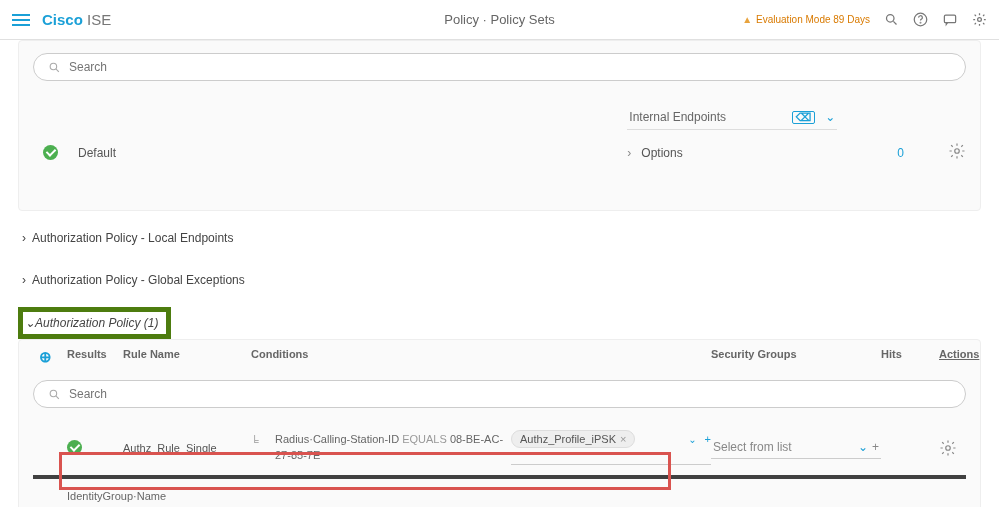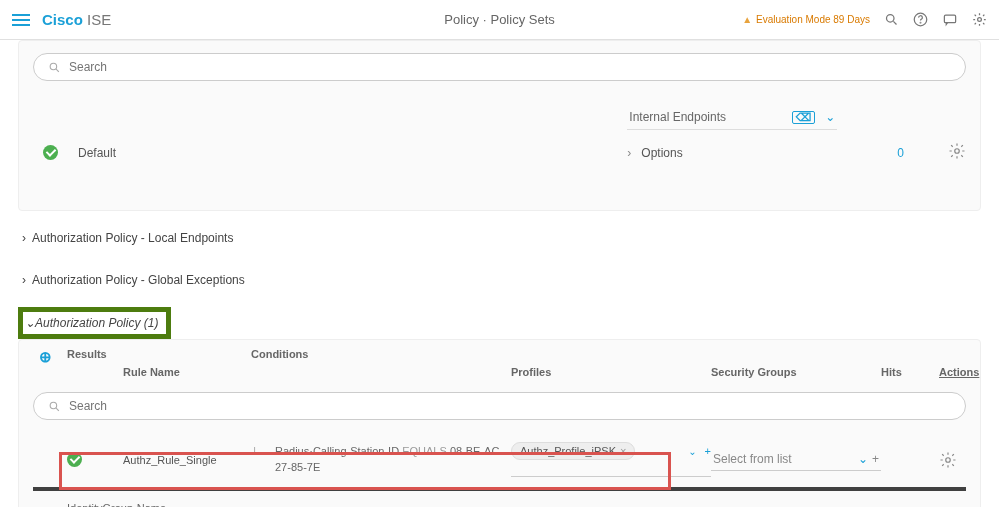--- a/index.html
+++ b/index.html
@@ -164,23 +164,22 @@
     <div class="table-head">
       <div style="grid-column:1;"></div>
         <div></div>
         <div></div>
         <div></div>
         <div></div>
         <div></div>
         <div></div>
       <span class="plus-circ" style="grid-column:1;">⊕</span>
       <span style="grid-column:2;">Results</span>
+      <span style="grid-column:3;">Rule Name</span>
       <span style="grid-column:4;">Conditions</span>
-      <span style="grid-column:3;">Rule Name</span>
-      <span style="grid-column:5;">Profiles</span>
       <span style="grid-column:6;">Security Groups</span>
       <span style="grid-column:7;">Hits</span>
       <span style="grid-column:8;text-decoration:underline;">Actions</span>
     </div>
 
     <div class="searchbar">
       <svg width="13" height="13" viewBox="0 0 24 24" fill="none" stroke="#aaa" stroke-width="2">
           <circle cx="10" cy="10" r="6"></circle>
           <line x1="20" y1="20" x2="15" y2="15"></line>
         </svg>

